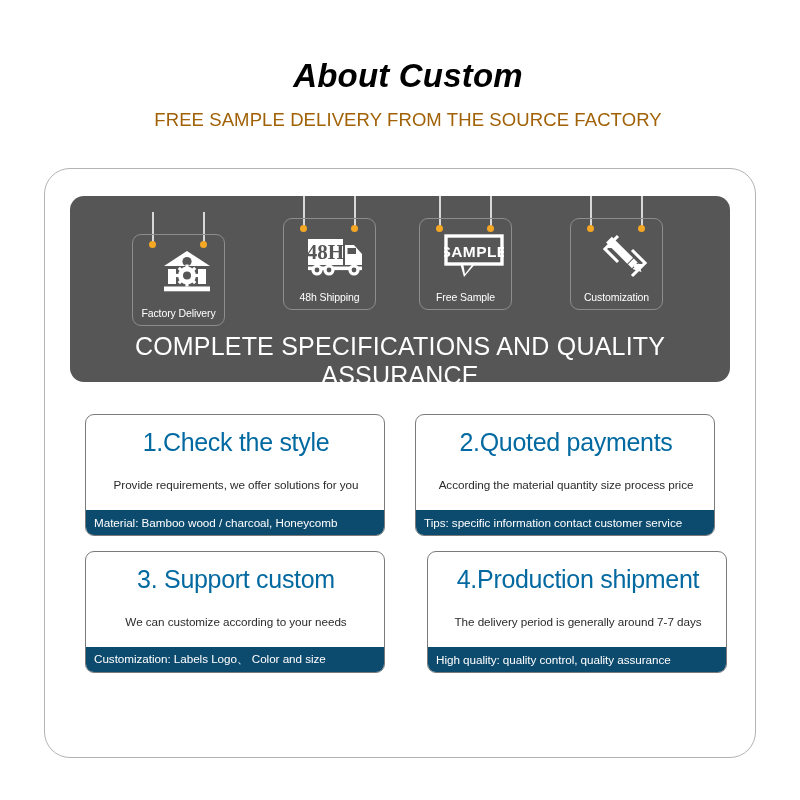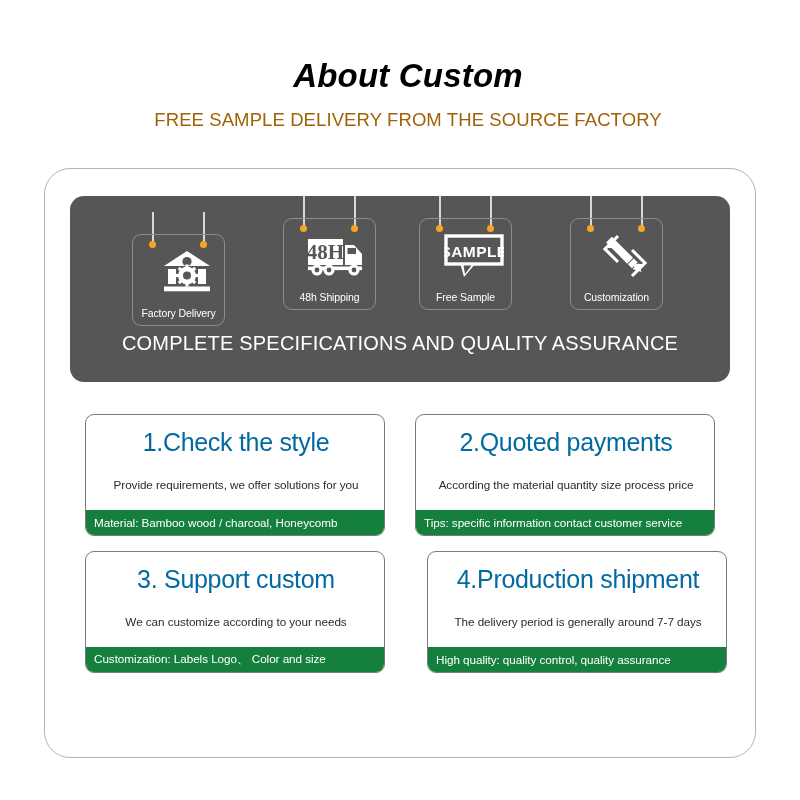--- a/index.html
+++ b/index.html
@@ -150,21 +150,21 @@
     letter-spacing: -0.1px;
     white-space: nowrap;
   }
 
   .panel-slogan {
     position: absolute;
     left: 0;
     top: 136px;
     width: 660px;
     text-align: center;
-    font-size: 20px;
+    font-size: 25px;
     color: #ffffff;
     letter-spacing: 0.2px;
   }
 
   
   .cards {
     position: absolute;
     left: 85px;
     top: 414px;
     width: 634px;
@@ -209,21 +209,21 @@
     letter-spacing: -0.05px;
     white-space: nowrap;
   }
 
   .card-footer {
     position: absolute;
     left: 0;
     bottom: 0;
     width: 300px;
     height: 25px;
-    background: #15803d;
+    background: #0c4a6e;
     color: #ffffff;
     font-size: 11.7px;
     display: flex;
     align-items: center;
     padding-left: 8px;
     letter-spacing: -0.05px;
     white-space: nowrap;
   }
 
   

